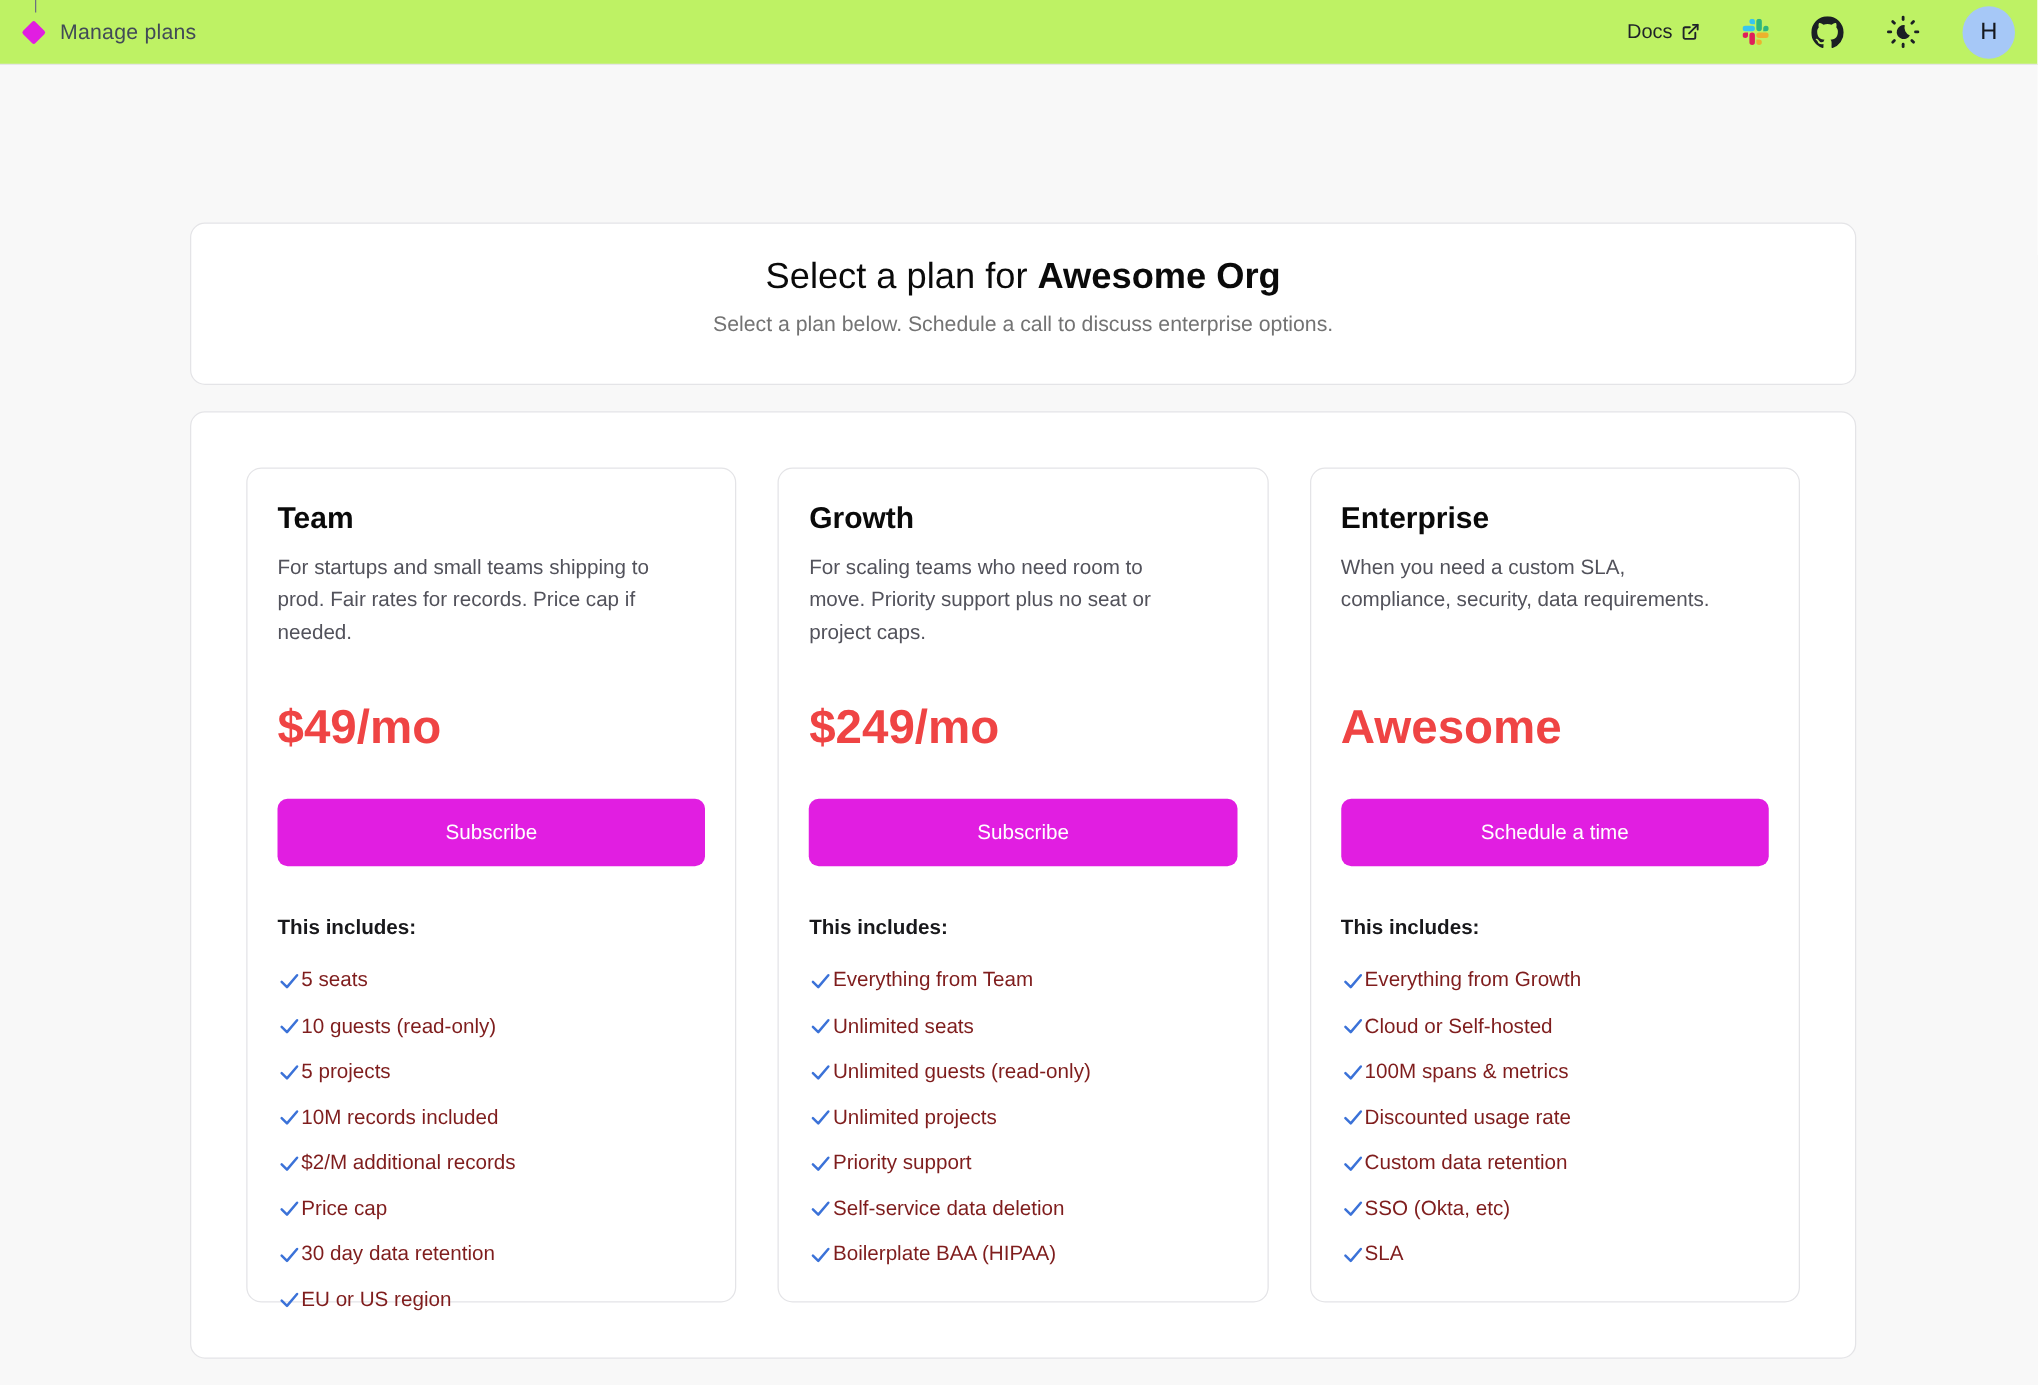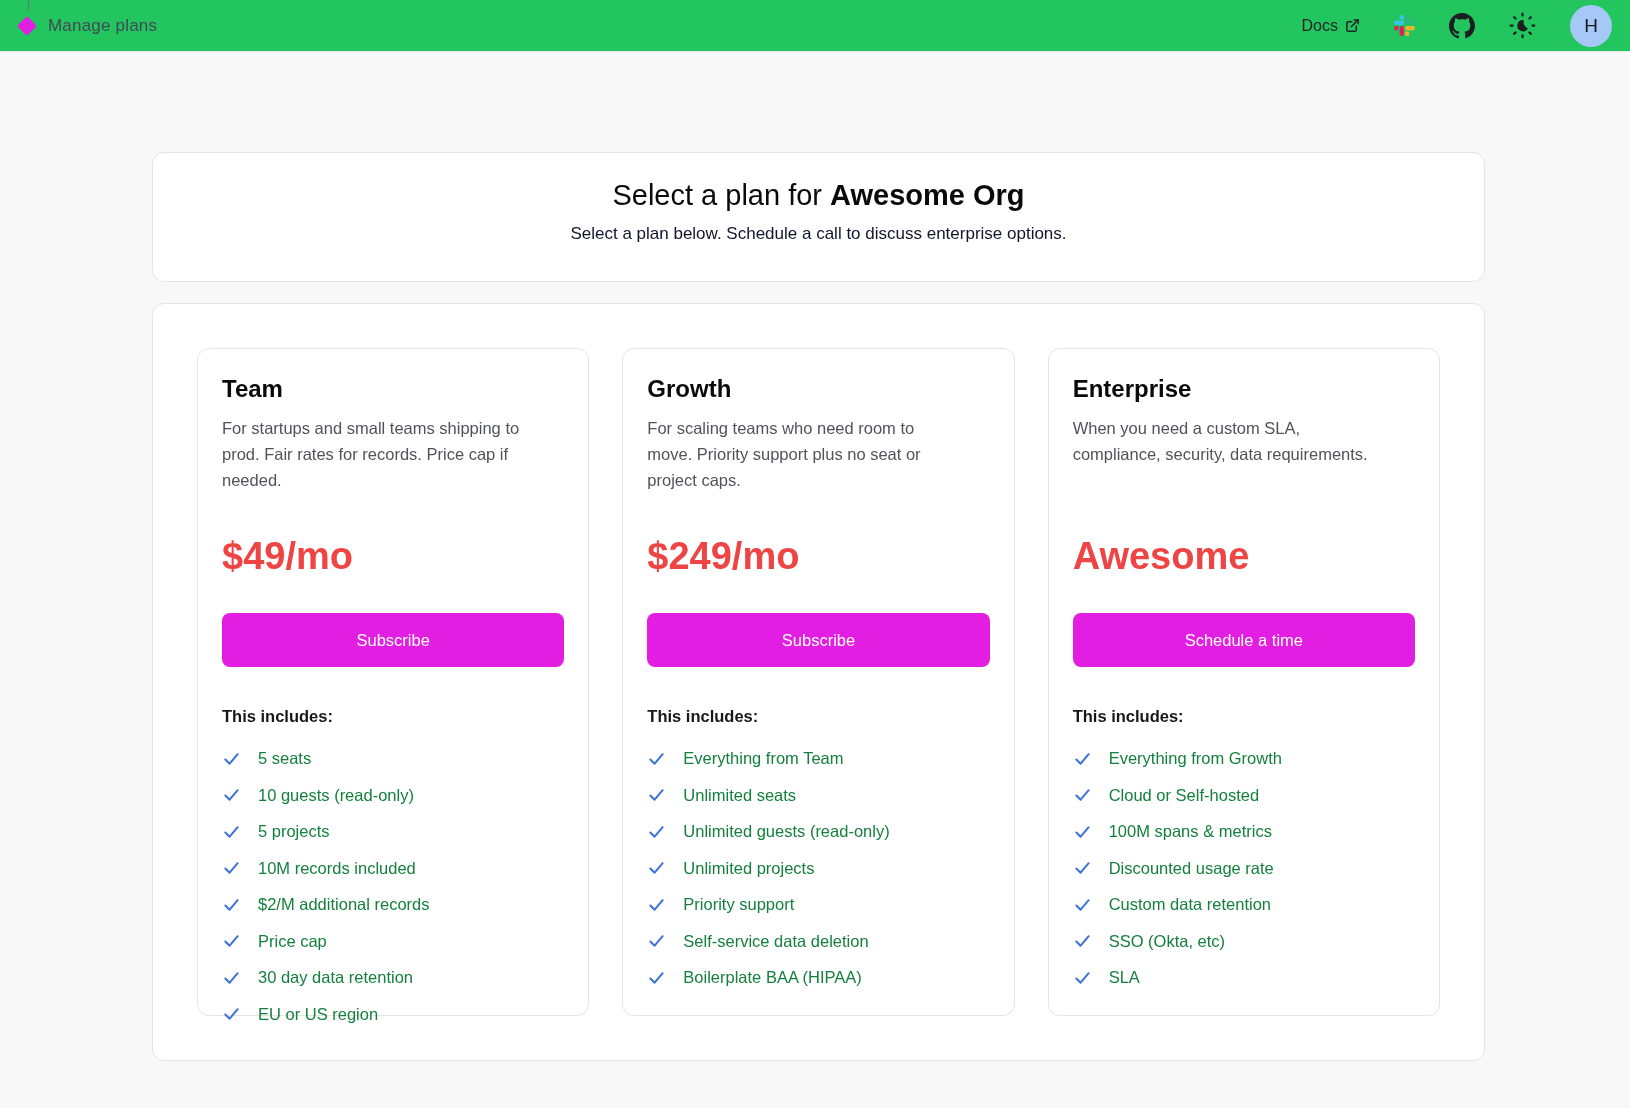--- a/index.html
+++ b/index.html
@@ -7,21 +7,21 @@
   body {
     font-family: "Liberation Sans", sans-serif;
     background: #f8f8f8;
     color: #18181b;
     position: relative;
   }
 
   
   .topbar {
     height: 52px;
-    background: #22c55e;
+    background: #bef264;
     border-bottom: 1px solid #e6e6e6;
     display: flex;
     align-items: center;
     justify-content: space-between;
     padding: 0 18px 0 20px;
     position: relative;
   }
   .artifact-line {
     position: absolute; left: 28px; top: 0; width: 1px; height: 10px;
     background: #6b7280;
@@ -40,34 +40,34 @@
   }
   .icon-btn { display: flex; align-items: center; justify-content: center; cursor: pointer; background: none; border: none; }
   .avatar {
     width: 42px; height: 42px; border-radius: 50%;
     background: #a6c8f7; color: #15181d;
     display: flex; align-items: center; justify-content: center;
     font-size: 19px; font-weight: 500; cursor: pointer;
   }
 
   
-  .content { position: absolute; left: 152px; top: 152px; width: 1333px; }
+  .content { position: absolute; left: 152px; top: 178px; width: 1333px; }
   .panel {
     background: #ffffff;
     border: 1px solid #e4e4e7;
     border-radius: 12px;
   }
   .hero-panel {
     height: 130px;
     padding-top: 24px;
     text-align: center;
   }
   .hero-title { font-size: 29px; font-weight: 400; line-height: 36px; color: #0a0a0a; }
   .hero-title b { font-weight: 700; }
-  .hero-subtitle { margin-top: 11px; font-size: 17px; color: #0f172a; }
+  .hero-subtitle { margin-top: 11px; font-size: 17px; color: #737373; }
 
   .plans-panel {
     margin-top: 21px;
     height: 758px;
     padding: 44px;
     display: flex;
     gap: 33px;
   }
 
   
@@ -89,21 +89,21 @@
   .cta-btn {
     margin-top: 34px;
     width: 100%; height: 54px;
     background: #e11ee1; color: #ffffff;
     border: none; border-radius: 8px;
     font-family: "Liberation Sans", sans-serif;
     font-size: 16.5px; cursor: pointer;
   }
   .includes { margin-top: 38px; font-size: 16.5px; font-weight: 700; line-height: 22px; color: #18181b; }
   .features { list-style: none; margin-top: 20px; display: flex; flex-direction: column; gap: 14.5px; }
-  .feature { display: flex; align-items: center; gap: 17px; font-size: 16.5px; line-height: 22px; color: #15803d; }
+  .feature { display: flex; align-items: center; font-size: 16.5px; line-height: 22px; color: #7f1d1d; }
   .check { display: flex; align-items: center; flex: 0 0 auto; }
 </style>
 </head>
 <body>
 
 <header class="topbar">
   <span class="artifact-line"></span>
   <div class="brand">
     <span class="diamond"></span>
     <span class="page-title">Manage plans</span>

